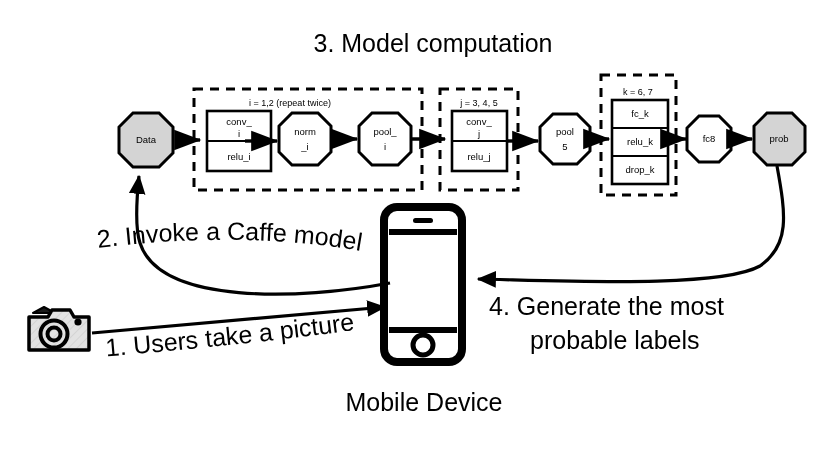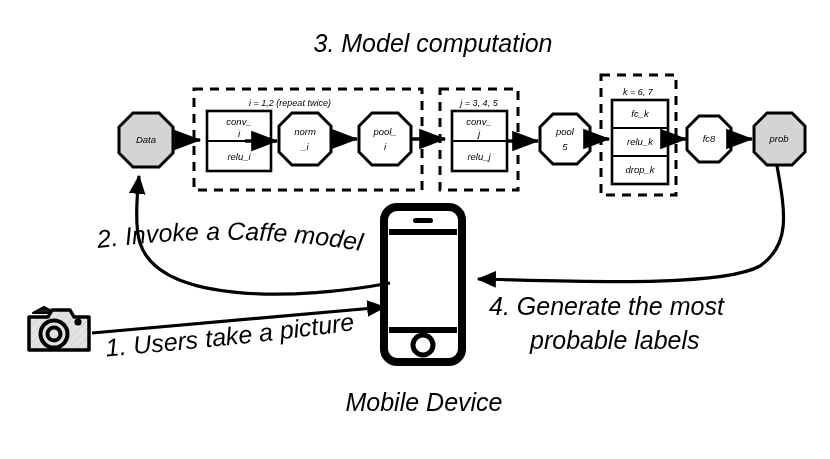--- a/index.html
+++ b/index.html
@@ -7,21 +7,20 @@
     padding: 0;
     background: #ffffff;
   }
   #stage {
     position: relative;
     width: 830px;
     height: 459px;
     background: #ffffff;
     overflow: hidden;
     font-family: "Liberation Sans", sans-serif;
-    font-style: italic;
   }
   svg.layer {
     position: absolute;
     left: 0;
     top: 0;
     width: 830px;
     height: 459px;
   }
   .lbl {
     font-family: "Liberation Sans", sans-serif;

